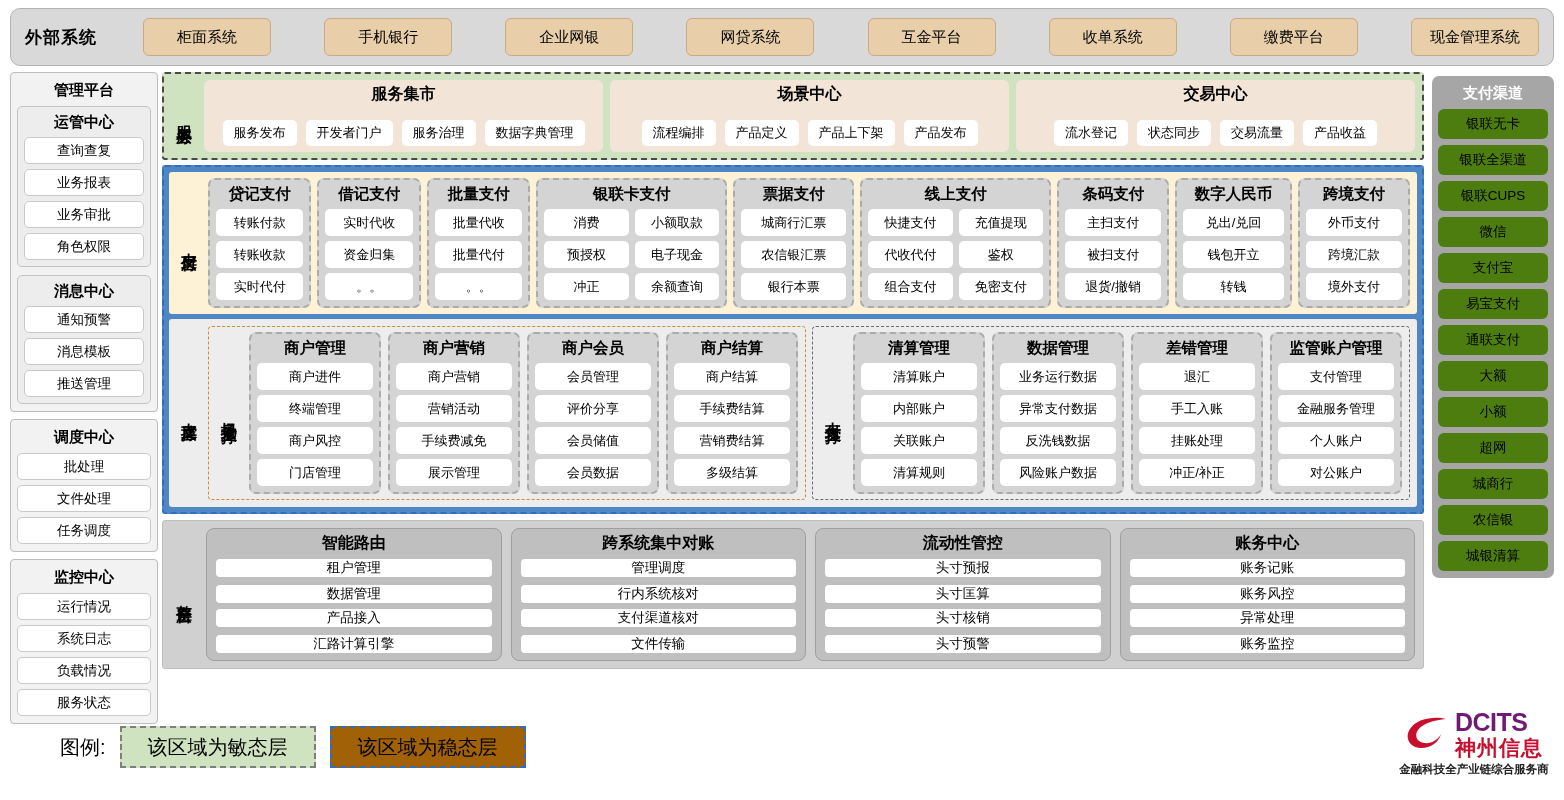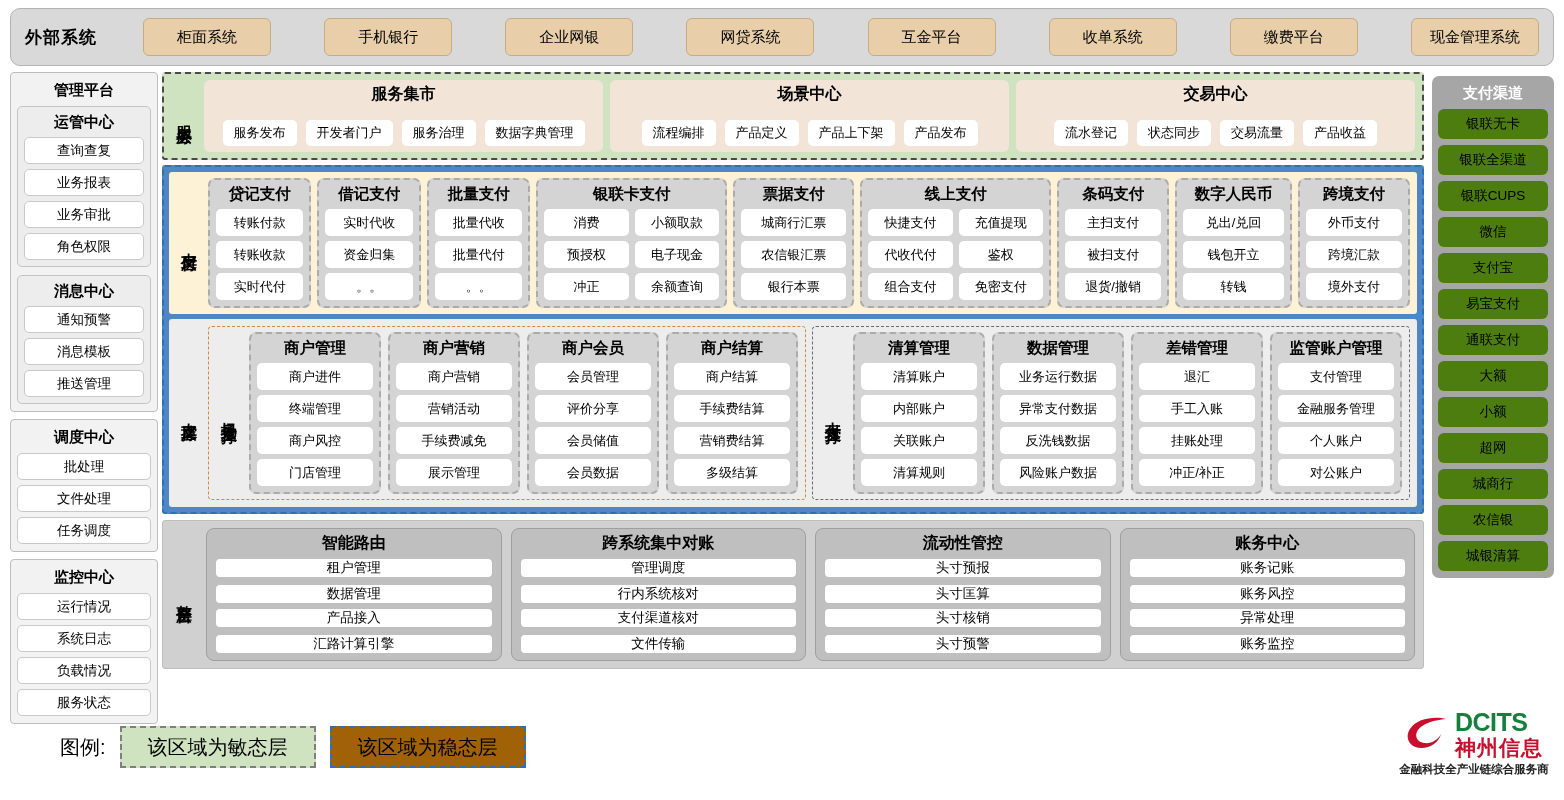--- a/index.html
+++ b/index.html
@@ -167,21 +167,21 @@
   .legend-stable{ background:#a16207; border:2px dashed #2f6fb8; }
 
   
   .logo{
     position:absolute; left:1388px; top:710px; width:172px;
     display:flex; flex-direction:column; align-items:center;
   }
   .logo-top{ display:flex; align-items:center; gap:4px; }
   .logo-mark{ width:46px; height:40px; flex:none; }
   .logo-txt{ display:flex; flex-direction:column; line-height:1; }
-  .logo-en{ font-size:25px; font-weight:bold; color:#15803d; letter-spacing:-0.5px;}
+  .logo-en{ font-size:25px; font-weight:bold; color:#701a75; letter-spacing:-0.5px;}
   .logo-cn{ font-size:21px; font-weight:bold; color:#c8102e; letter-spacing:1px; margin-top:2px;}
   .logo-sub{ font-size:11.5px; font-weight:bold; color:#222; margin-top:4px; white-space:nowrap;}
 </style>
 </head>
 <body>
 
 <div class="page">
 
   <div class="ext-bar">
     <div class="ext-title">外部系统</div>

